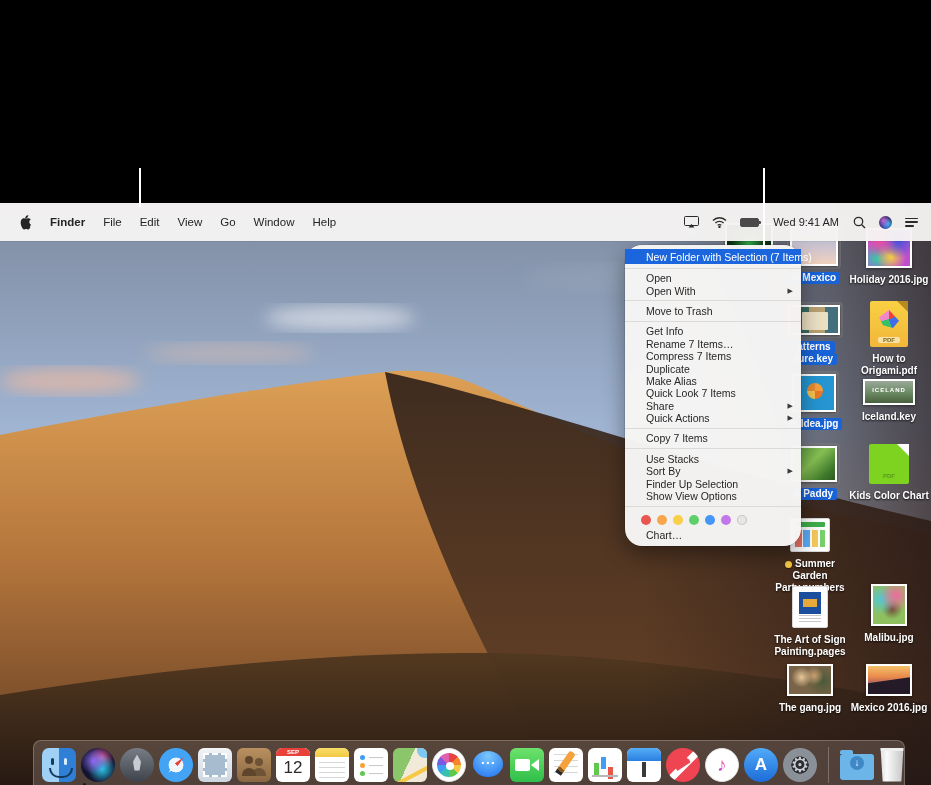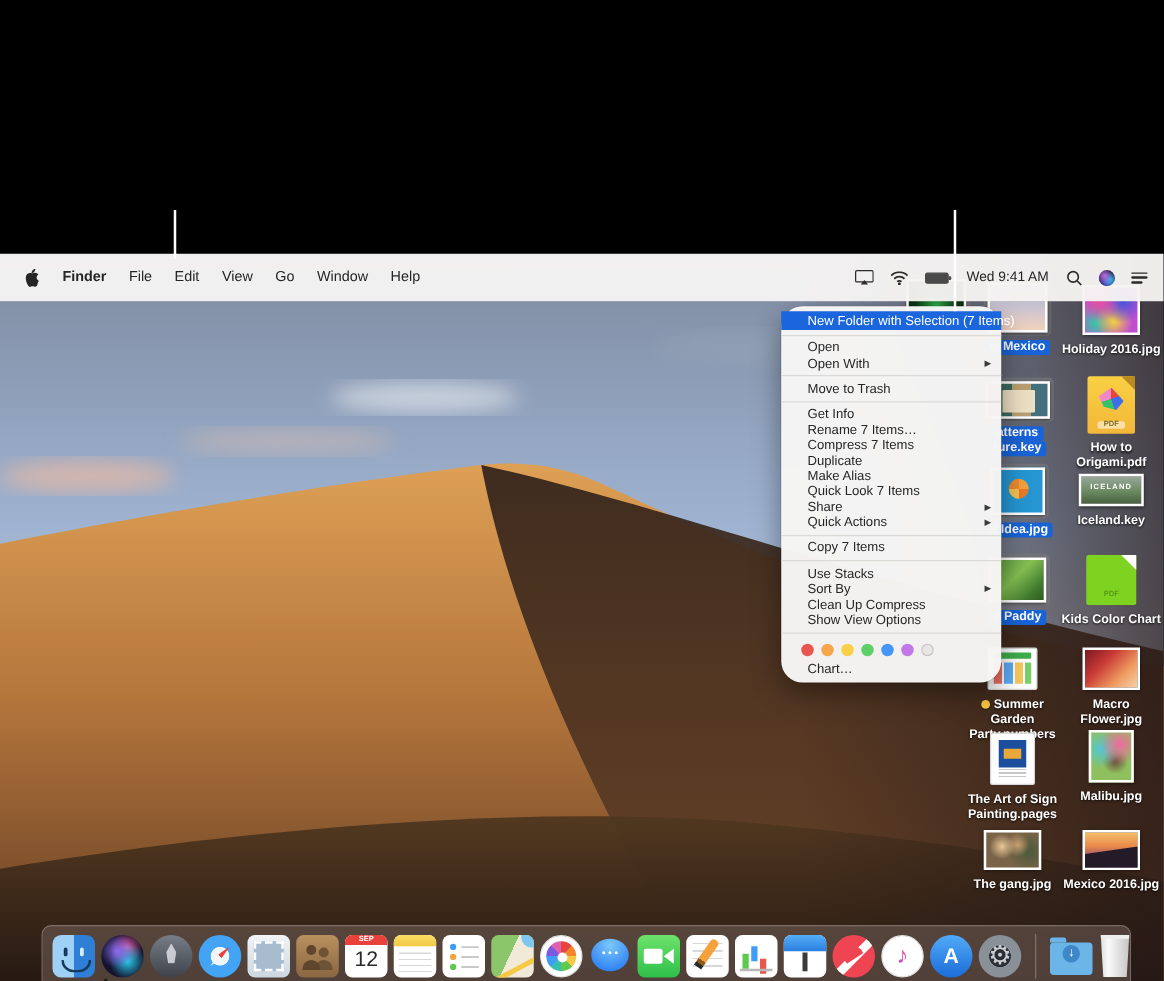--- a/index.html
+++ b/index.html
@@ -381,26 +381,20 @@
     </div>
     <div class="dicon" style="left:849px;top:238px;">
       <div class="thumbwrap">
           <div class="thumb doc t-kids">
             <span class="fold"></span>
             <span class="badge">PDF</span>
           </div>
         </div>
       <div class="dlabel"><span>Kids Color Chart</span></div>
     </div>
-    <div class="dicon" style="left:849px;top:312px;">
-      <div class="thumbwrap">
-          <div class="thumb t-macro"></div>
-        </div>
-      <div class="dlabel"><span>Macro Flower.jpg</span></div>
-    </div>
     <div class="dicon" style="left:849px;top:378px;">
       <div class="thumbwrap">
           <div class="thumb t-malibu"></div>
         </div>
       <div class="dlabel"><span>Malibu.jpg</span></div>
     </div>
     <div class="dicon" style="left:849px;top:458px;">
       <div class="thumbwrap">
           <div class="thumb t-mexico"></div>
         </div>
@@ -456,21 +450,21 @@
         </div>
       <div class="msep"></div>
       <div class="mi">
           <span>Use Stacks</span>
         </div>
       <div class="mi">
           <span>Sort By</span>
           <span class="arr">▶</span>
         </div>
       <div class="mi">
-          <span>Clean Up Compress</span>
+          <span>Finder Up Selection</span>
         </div>
       <div class="mi">
           <span>Show View Options</span>
         </div>
       <div class="msep"></div>
       <div class="tagrow">
         <span class="tdot" style="background:#e8564f"></span>
         <span class="tdot" style="background:#f7a64b"></span>
         <span class="tdot" style="background:#f8cf46"></span>
         <span class="tdot" style="background:#5fd069"></span>

